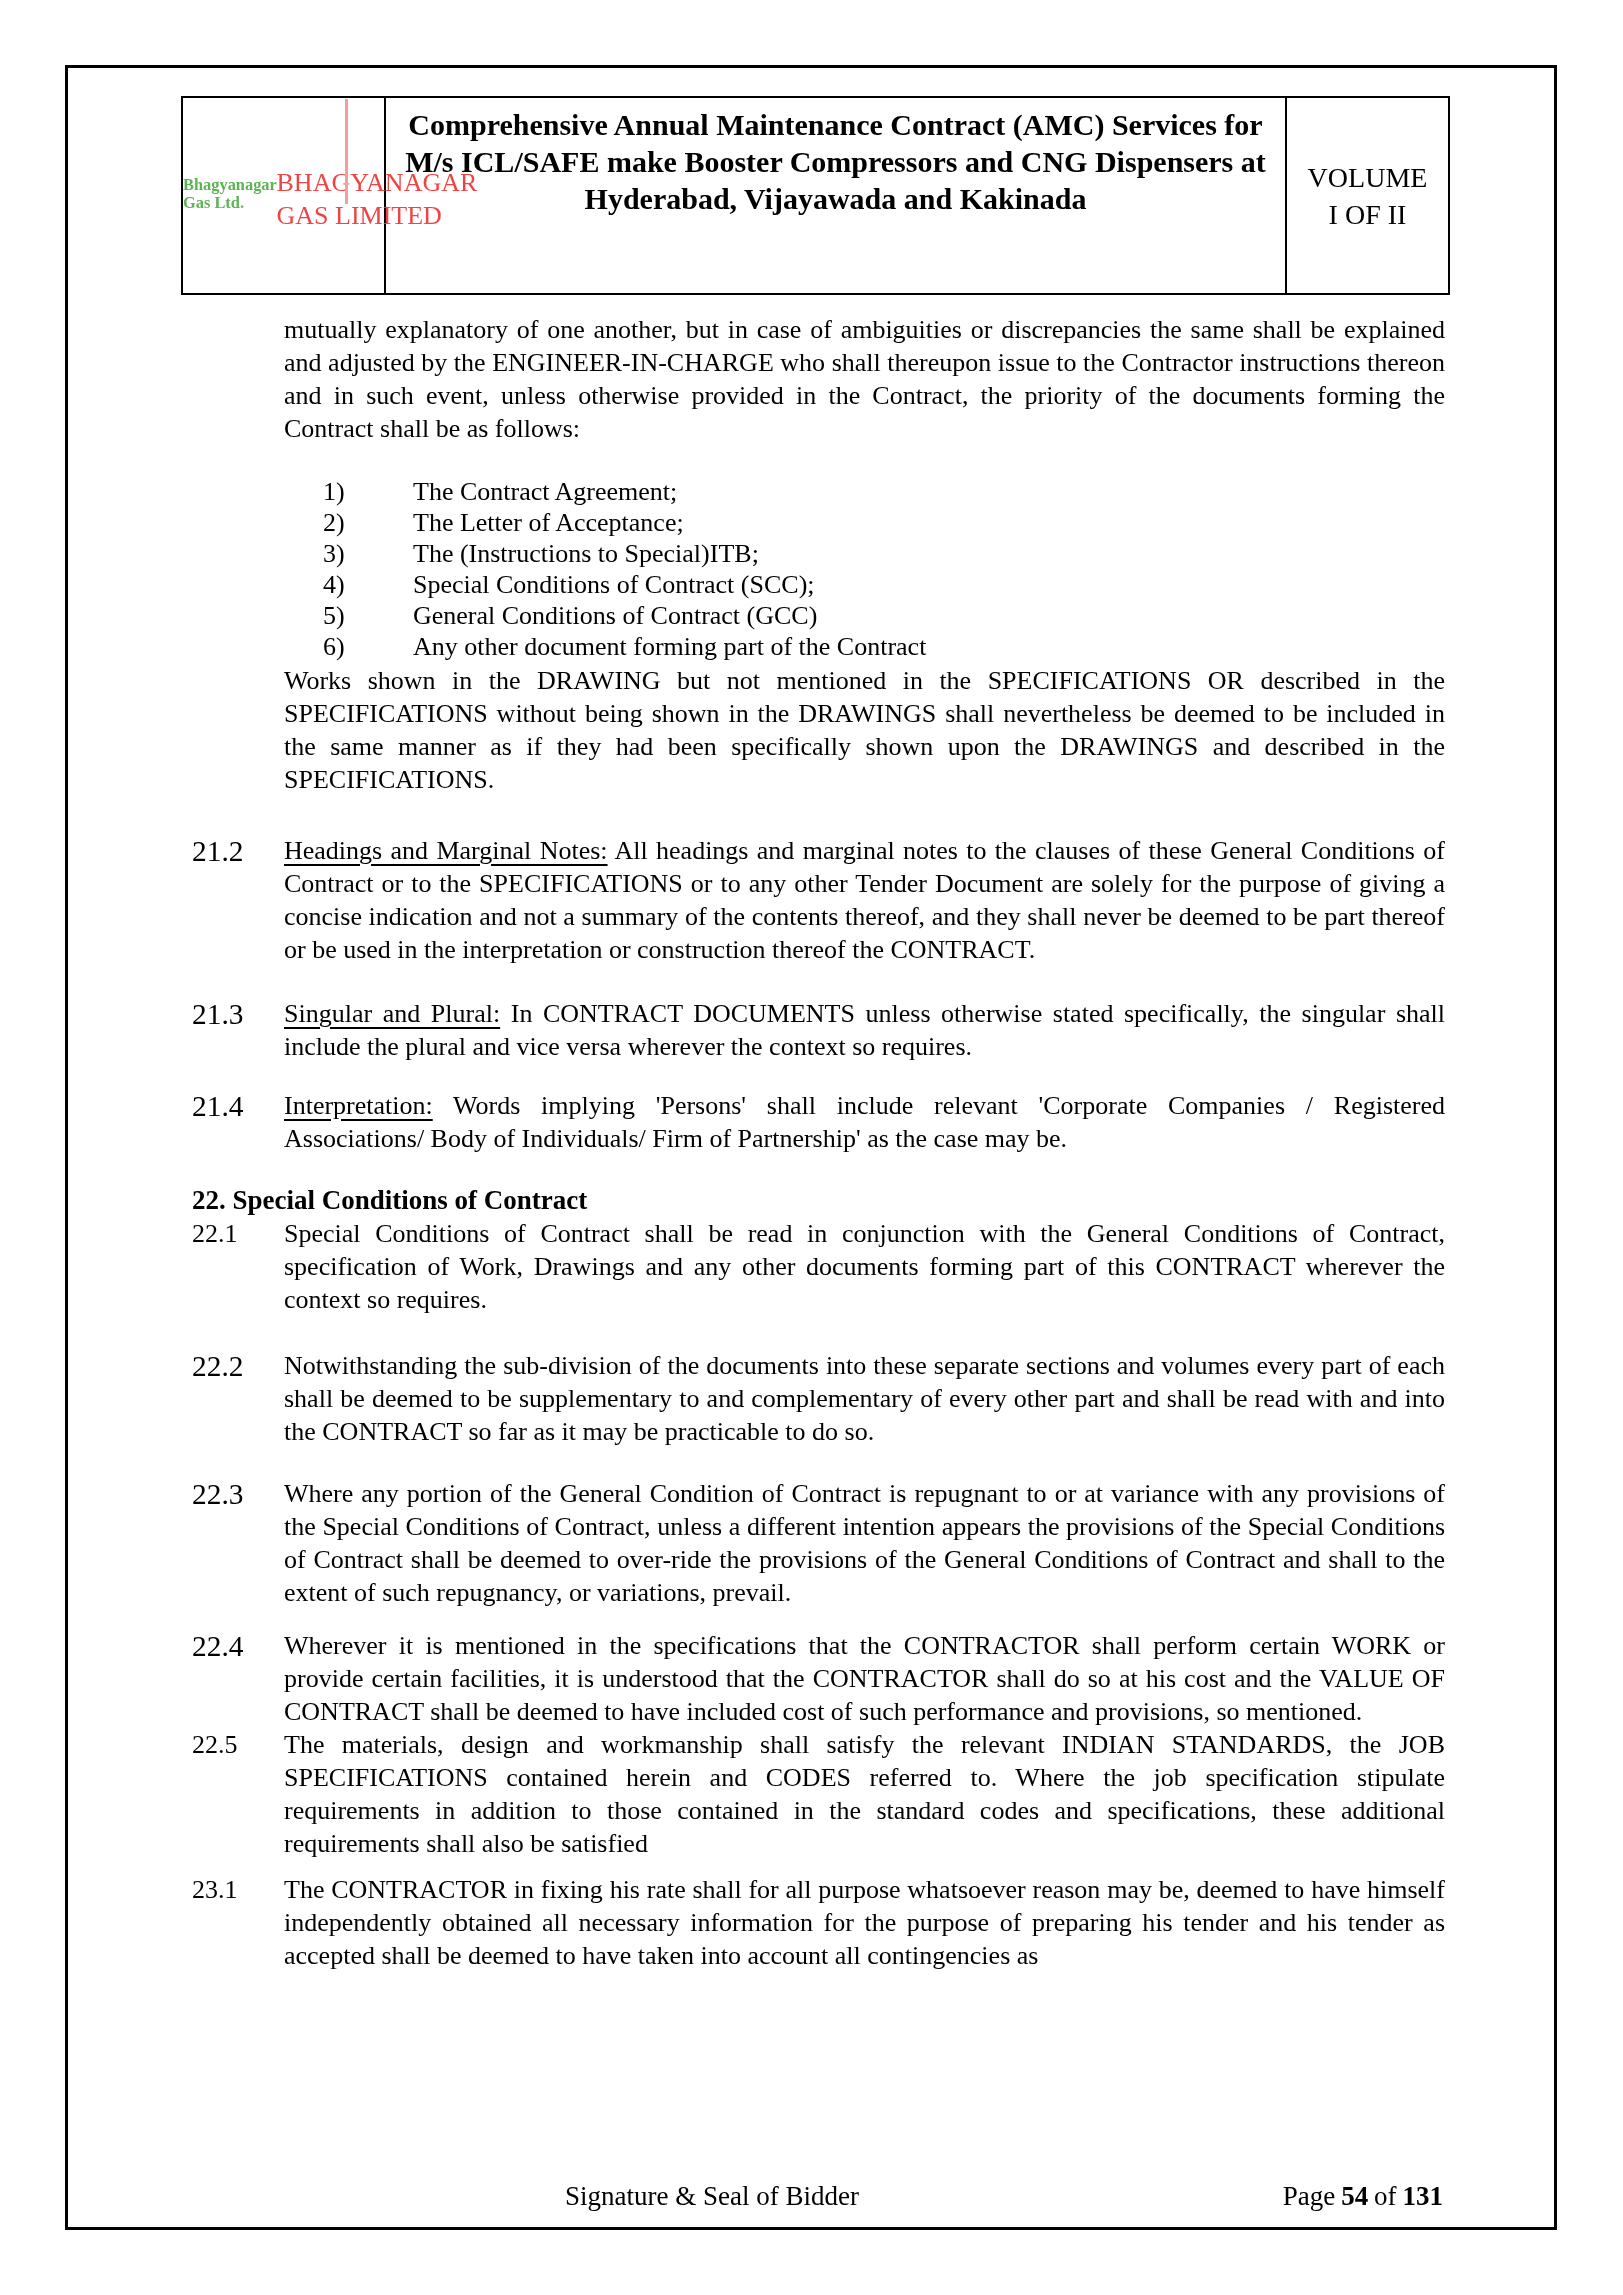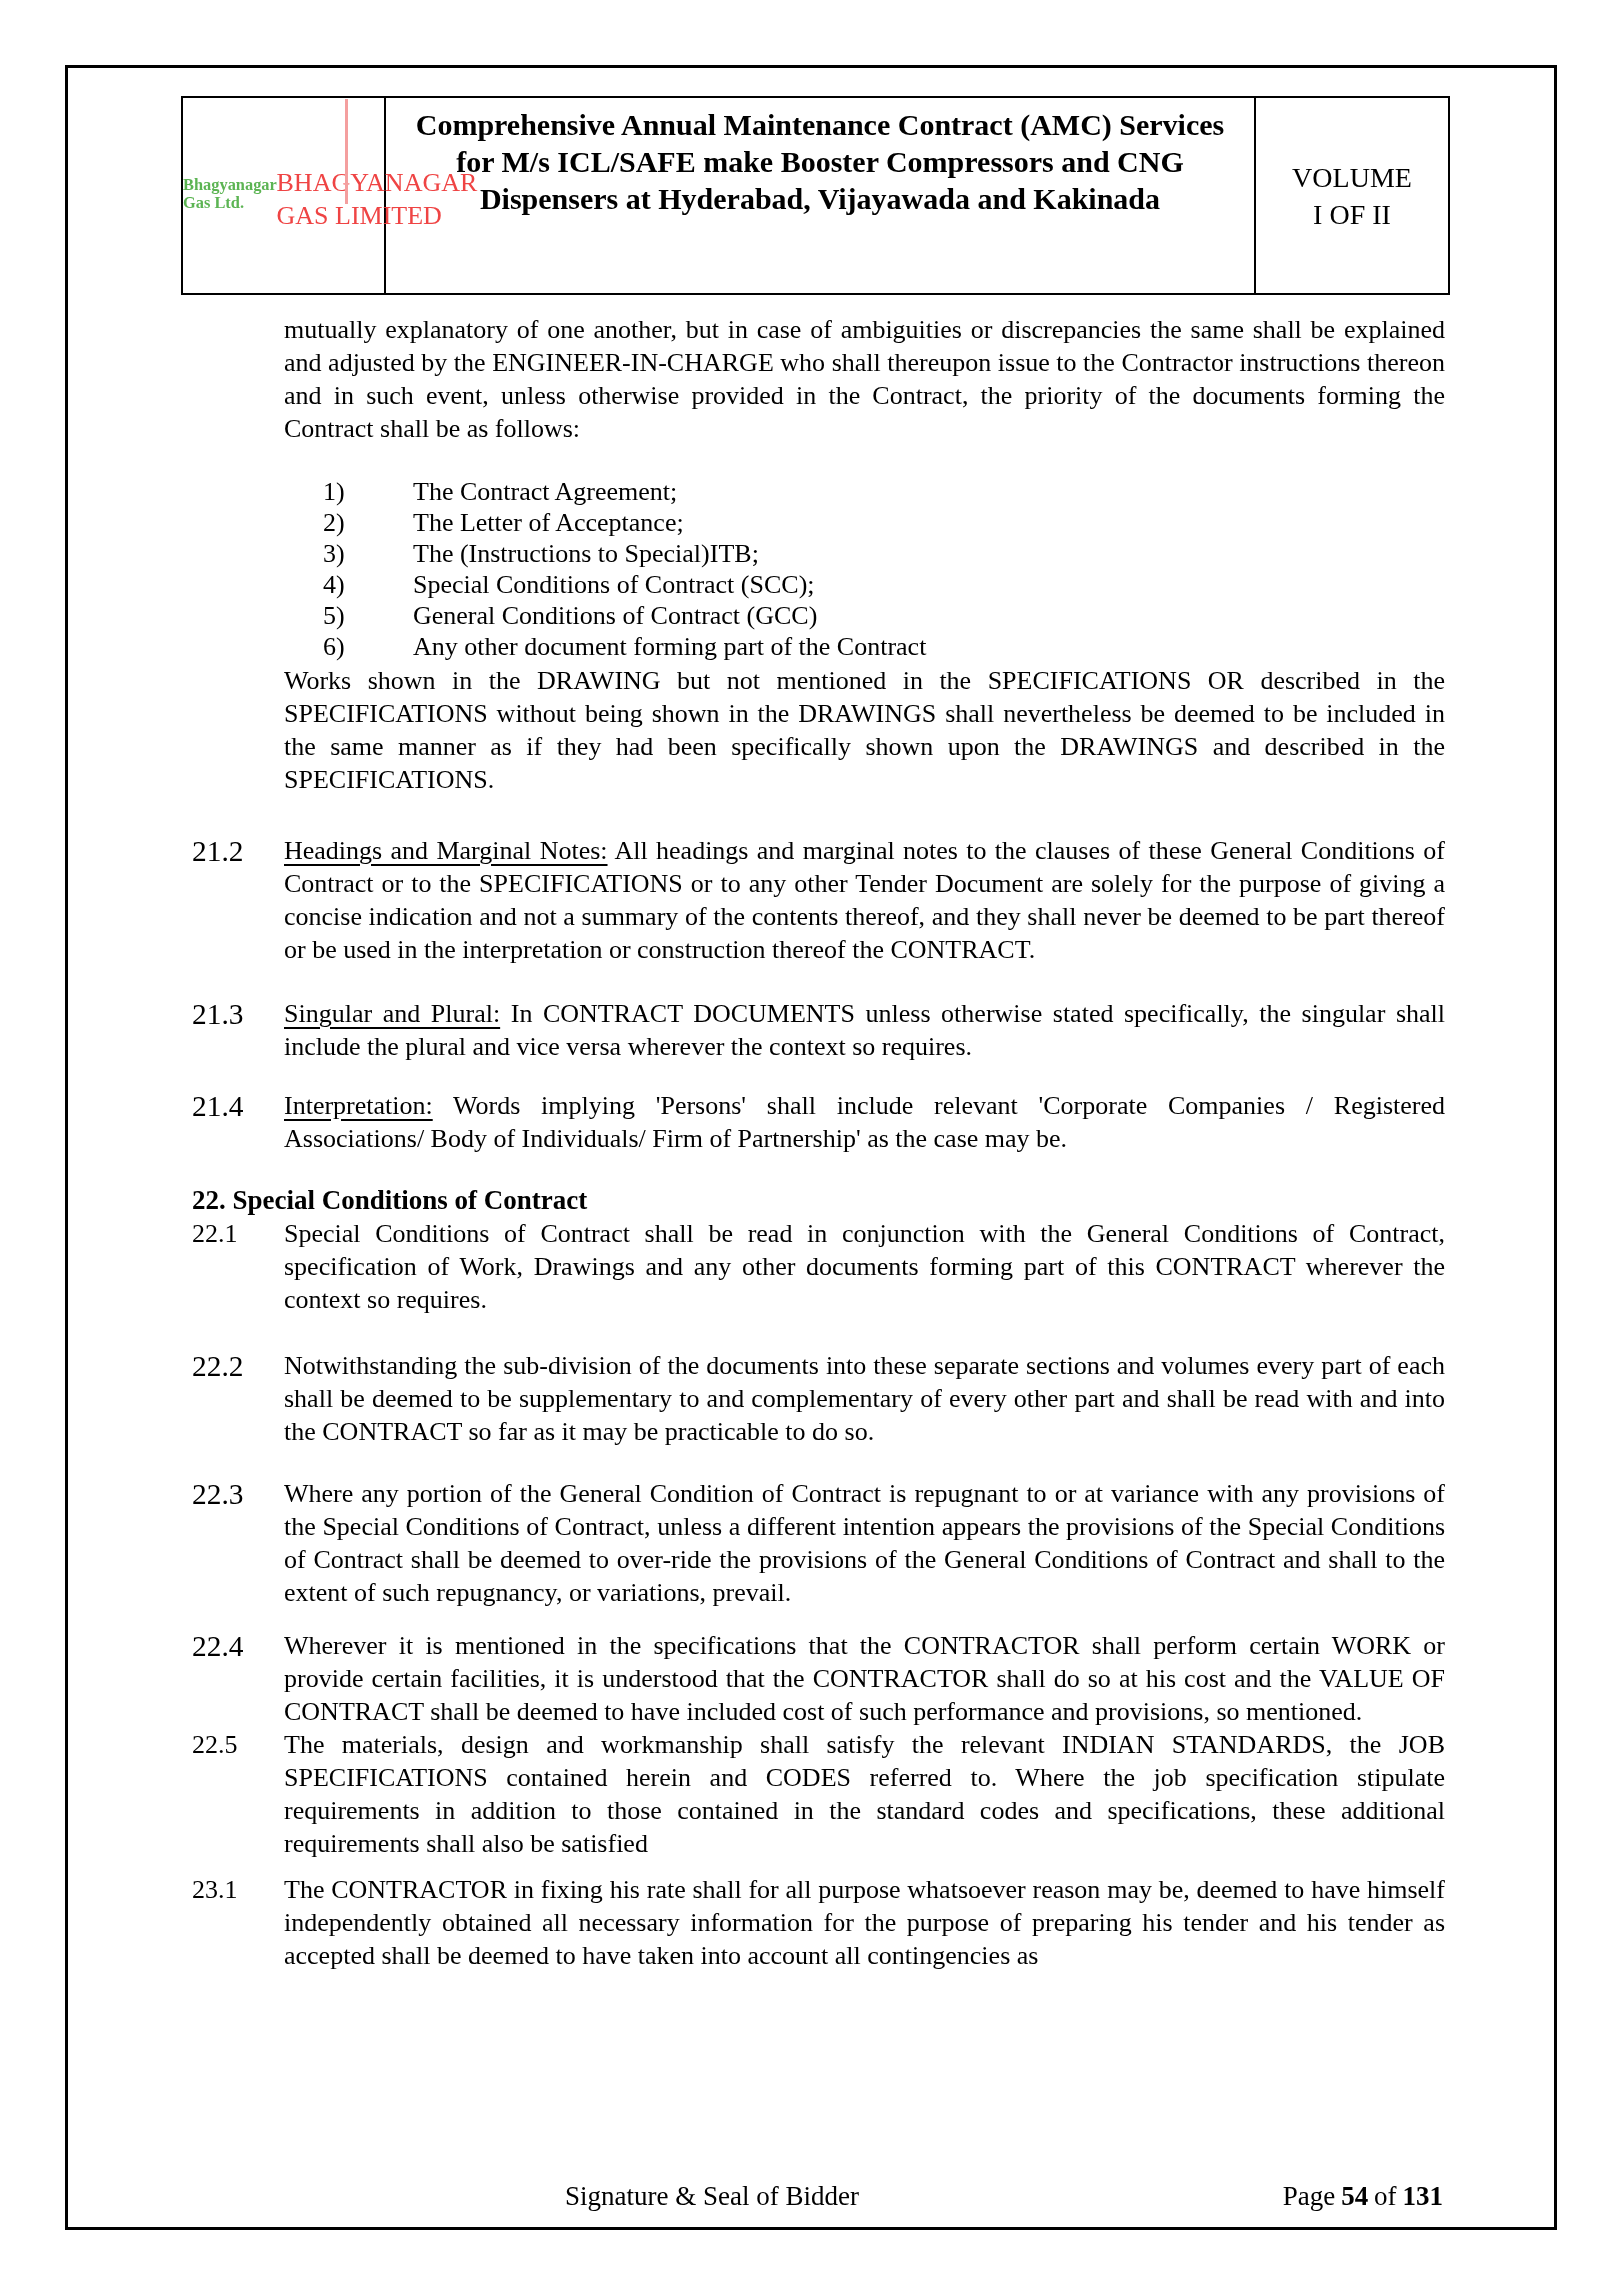--- a/index.html
+++ b/index.html
@@ -32,21 +32,21 @@
   .company-name{
     font-size:26px;line-height:33px;text-align:left;margin-top:6.5px;color:#ef4444;
   }
   .cell-title{
     flex:1;border-right:2.6px solid #000;box-sizing:border-box;
     text-align:center;padding:7.9px 18.3px 0 18.3px;
     font-weight:bold;font-size:30px;line-height:37px;
   }
   .bid-line{margin-top:7.9px;font-weight:bold;font-size:30px;line-height:37px;}
   .cell-volume{
-    width:192px;flex:none;display:flex;flex-direction:column;
+    width:161px;flex:none;display:flex;flex-direction:column;
     justify-content:center;align-items:center;
     font-size:28px;line-height:37px;
   }
   
   .content{padding:18.3px 109px 0 124px;}
   .para{
     margin-left:92px;text-align:justify;
     font-size:26px;line-height:33px;
   }
   .olist{margin:31px 0 0 131px;}

